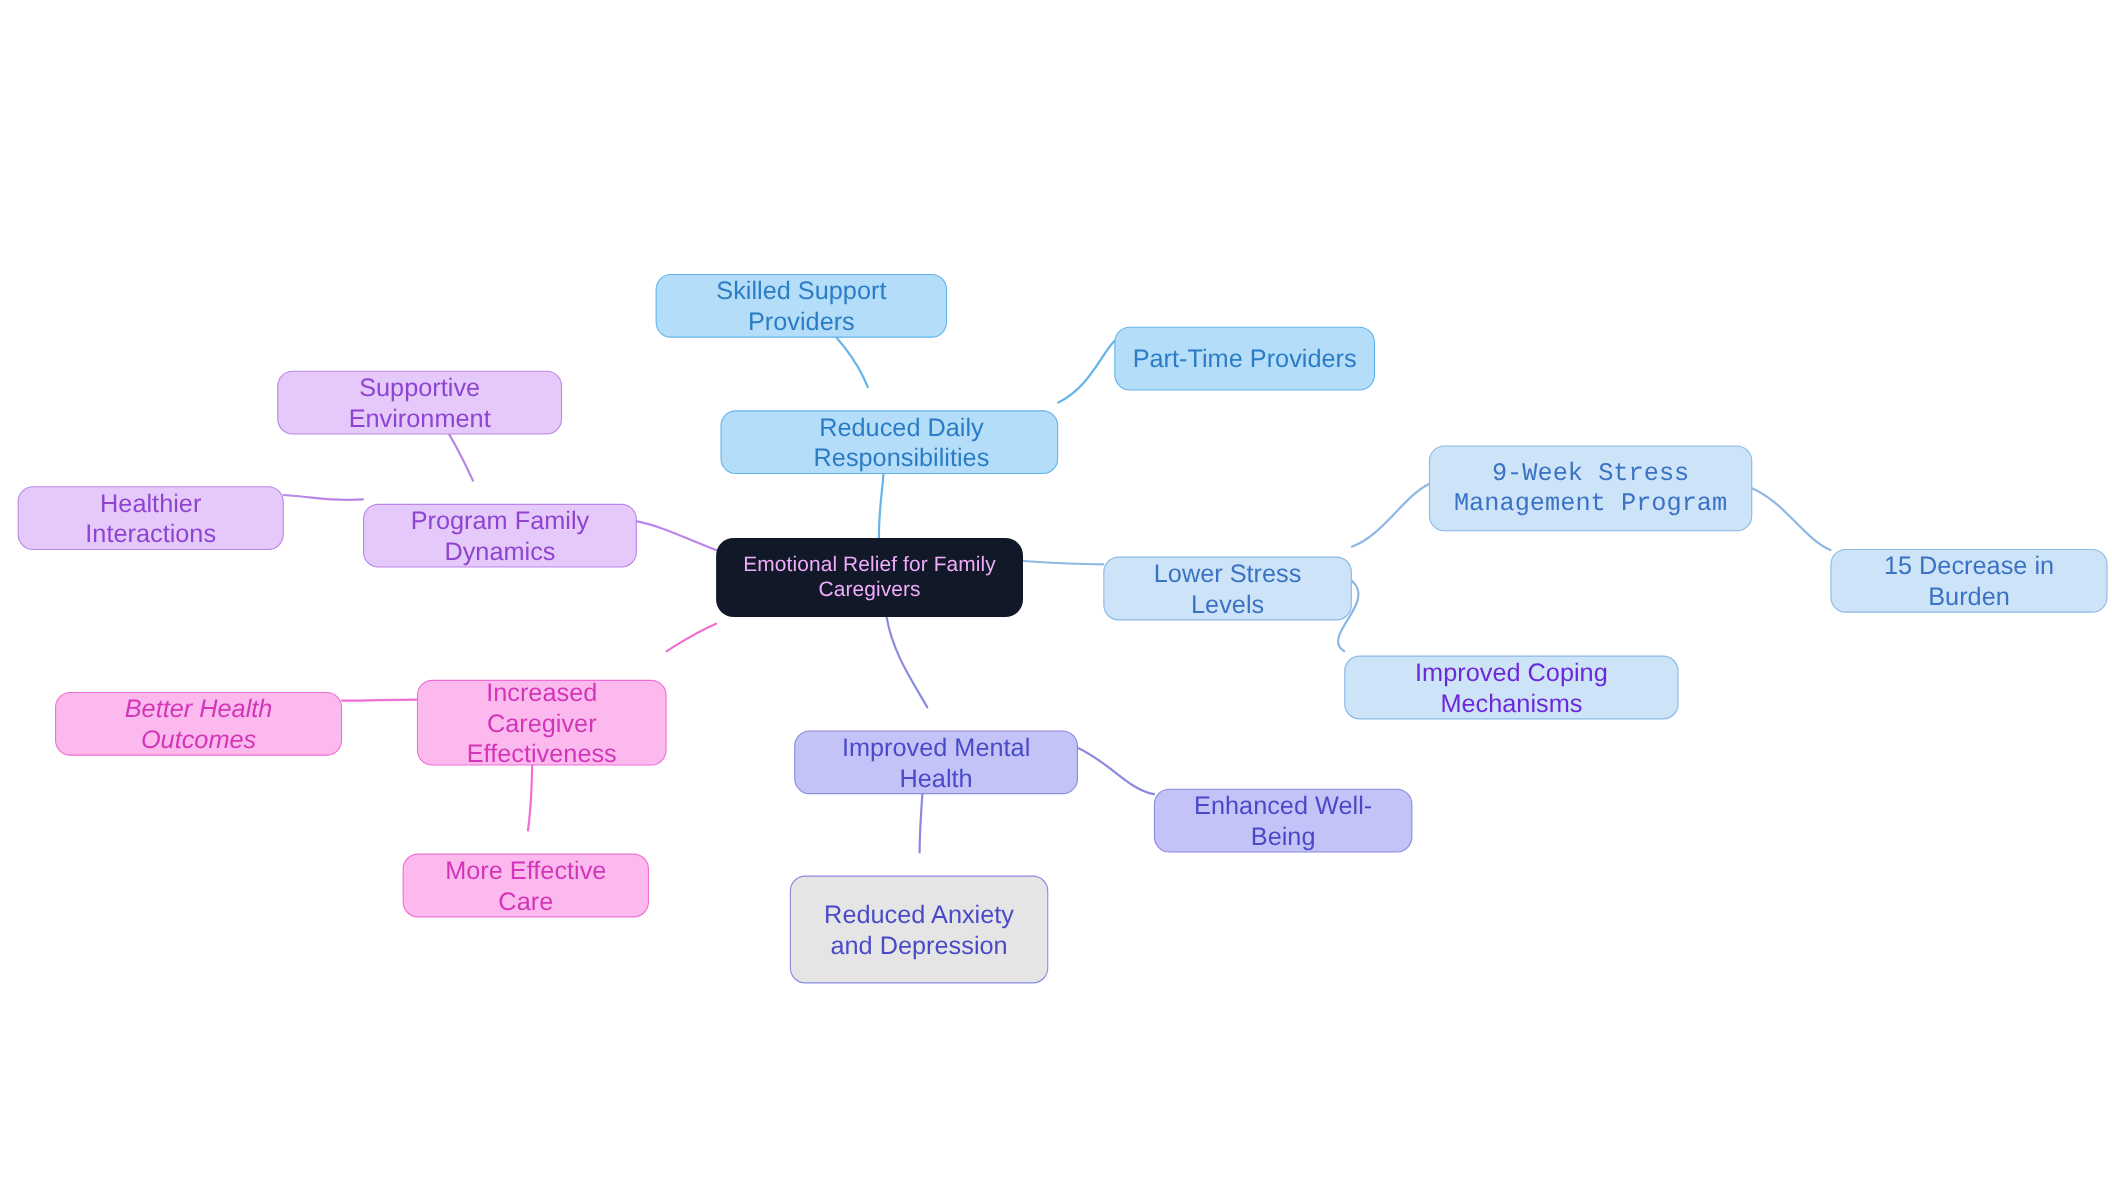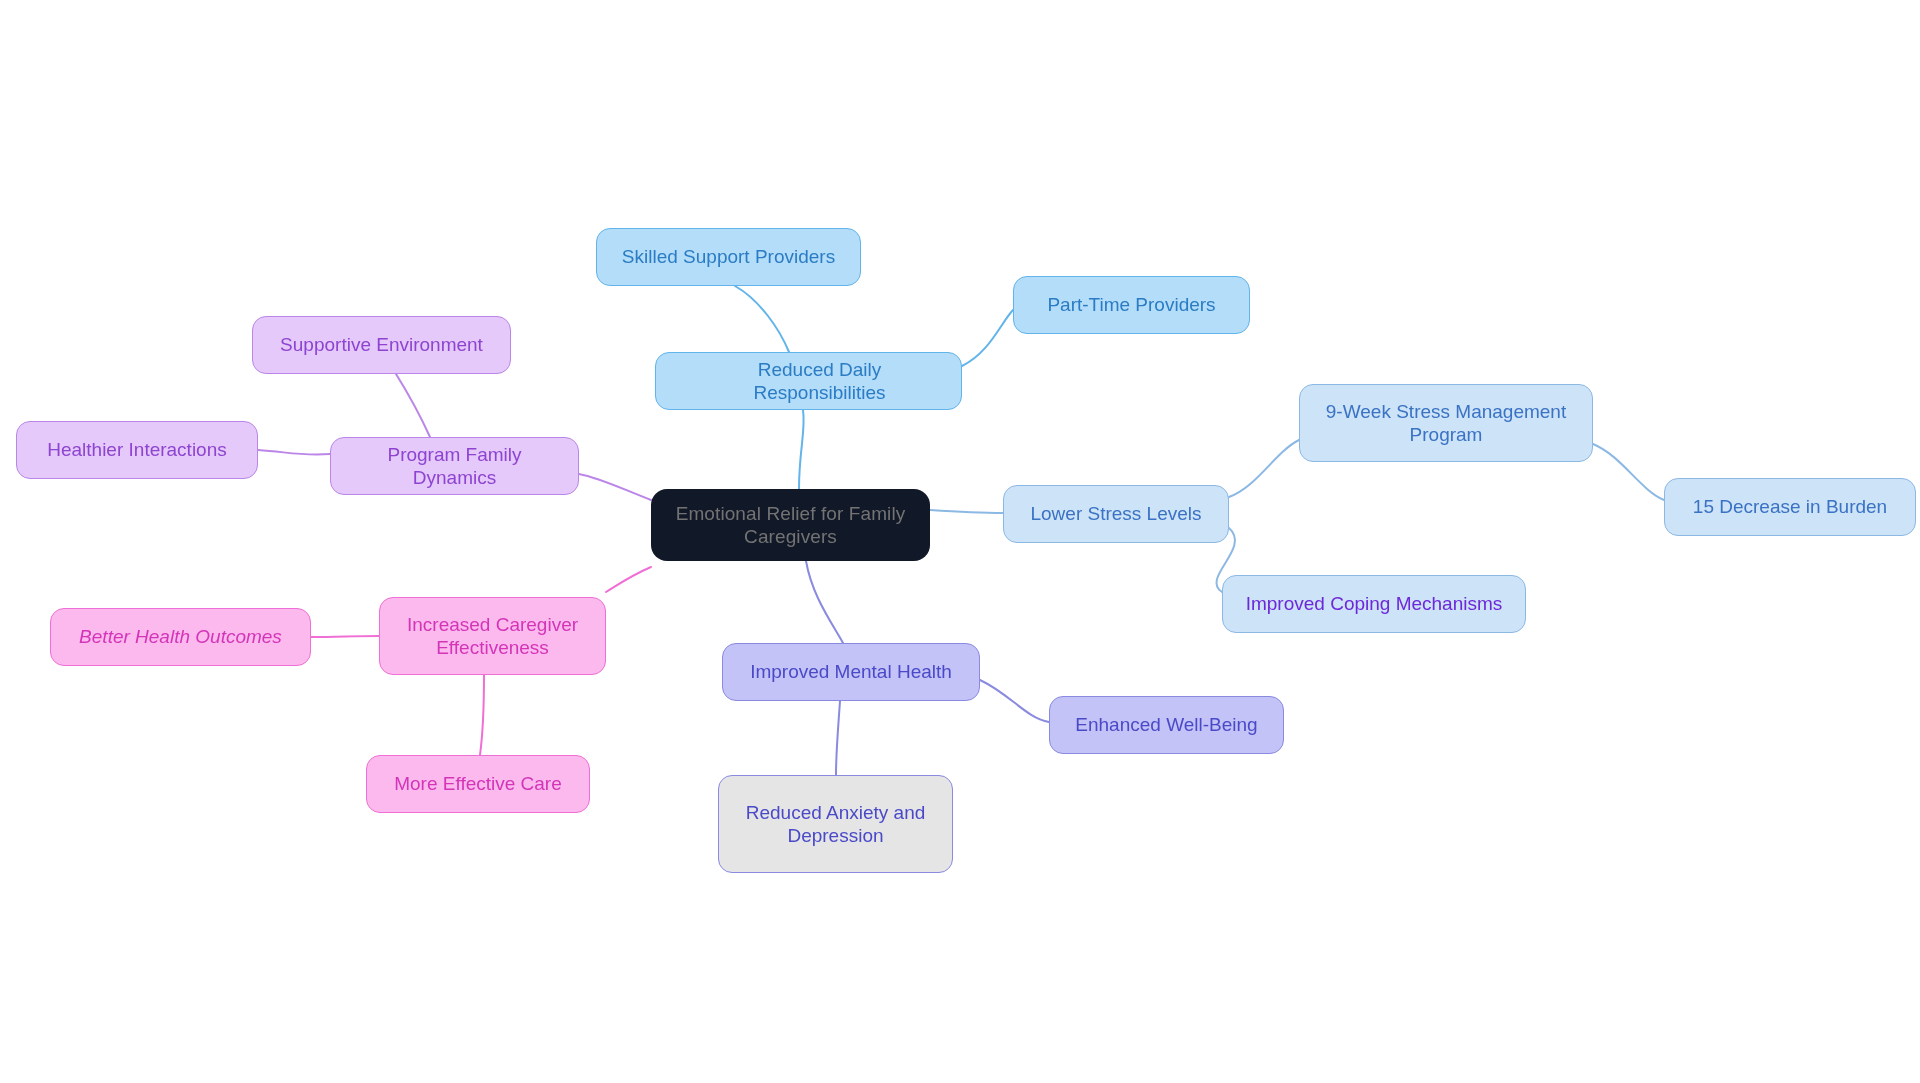--- a/index.html
+++ b/index.html
@@ -37,26 +37,27 @@
     border-style: solid;
     border-width: 1.5px;
     line-height: 1.22;
     padding: 6px 14px;
     white-space: pre-line;
   }
   .node.root {
     border-radius: 16px;
     border-width: 0;
     background: #111827;
-    color: #737373;
+    color: #f0abfc;
     font-size: 19px;
     letter-spacing: 0.1px;
   }
   .node.leaf, .node.branch {
-    font-size: 19px;
+    font-size: 23px;
+    margin-top: 21px;
   }
 </style>
 </head>
 <body>
 
 <div id="canvas" style="background: rgb(255, 255, 255);">
   <svg id="edges" viewBox="0 0 1920 1083" xmlns="http://www.w3.org/2000/svg">
       <path d="M 799 489 C 799 450 806 430 803 410" fill="none" stroke="#62b4ea" stroke-width="2" stroke-linecap="round"></path>
       <path d="M 789 352 C 780 330 760 300 735 286" fill="none" stroke="#62b4ea" stroke-width="2" stroke-linecap="round"></path>
       <path d="M 962 366 C 990 352 1000 324 1013 310" fill="none" stroke="#62b4ea" stroke-width="2" stroke-linecap="round"></path>
@@ -72,21 +73,21 @@
       <path d="M 484 675 C 484 710 482 740 480 755" fill="none" stroke="#ef6fd4" stroke-width="2" stroke-linecap="round"></path>
       <path d="M 651 500 C 620 488 600 478 579 474" fill="none" stroke="#bb86e8" stroke-width="2" stroke-linecap="round"></path>
       <path d="M 430 437 C 420 415 406 390 396 374" fill="none" stroke="#bb86e8" stroke-width="2" stroke-linecap="round"></path>
       <path d="M 330 454 C 300 456 288 452 258 450" fill="none" stroke="#bb86e8" stroke-width="2" stroke-linecap="round"></path>
     </svg>
 <div class="node root" style="left: 651px; top: 489px; width: 279px; height: 72px;"><span>Emotional Relief for Family Caregivers</span></div>
     <div class="node branch" style="left: 655px; top: 352px; width: 307px; height: 58px; background: rgb(179, 221, 249); border-color: rgb(98, 180, 234); color: rgb(43, 124, 196); padding-left: 36px;"><span>Reduced Daily Responsibilities</span></div>
     <div class="node leaf" style="left: 596px; top: 228px; width: 265px; height: 58px; background: rgb(179, 221, 249); border-color: rgb(98, 180, 234); color: rgb(43, 124, 196);"><span>Skilled Support Providers</span></div>
     <div class="node leaf" style="left: 1013px; top: 276px; width: 237px; height: 58px; background: rgb(179, 221, 249); border-color: rgb(98, 180, 234); color: rgb(43, 124, 196);"><span>Part-Time Providers</span></div>
     <div class="node branch" style="left: 1003px; top: 485px; width: 226px; height: 58px; background: rgb(205, 227, 248); border-color: rgb(140, 184, 228); color: rgb(58, 114, 196); justify-content: center;"><span>Lower Stress Levels</span></div>
-    <div class="node leaf" style="left: 1299px; top: 384px; width: 294px; height: 78px; background: rgb(205, 227, 248); border-color: rgb(140, 184, 228); color: rgb(58, 114, 196);"><span>9-Week Stress Management Program</span></div>
+    <div class="node leaf" style="left: 1299px; top: 384px; width: 294px; height: 78px; background: rgb(205, 227, 248); border-color: rgb(140, 184, 228); color: rgb(58, 114, 196); font-family: Liberation Mono, monospace;"><span>9-Week Stress Management Program</span></div>
     <div class="node leaf" style="left: 1664px; top: 478px; width: 252px; height: 58px; background: rgb(205, 227, 248); border-color: rgb(140, 184, 228); color: rgb(58, 114, 196);"><span>15 Decrease in Burden</span></div>
     <div class="node leaf" style="left: 1222px; top: 575px; width: 304px; height: 58px; background: rgb(205, 227, 248); border-color: rgb(140, 184, 228); color: #6d28d9;"><span>Improved Coping Mechanisms</span></div>
     <div class="node branch" style="left: 722px; top: 643px; width: 258px; height: 58px; background: rgb(195, 195, 247); border-color: rgb(138, 138, 224); color: rgb(74, 74, 201);"><span>Improved Mental Health</span></div>
     <div class="node leaf" style="left: 1049px; top: 696px; width: 235px; height: 58px; background: rgb(195, 195, 247); border-color: rgb(138, 138, 224); color: rgb(74, 74, 201);"><span>Enhanced Well-Being</span></div>
     <div class="node leaf" style="left: 718px; top: 775px; width: 235px; height: 98px; background: #e5e5e5; border-color: rgb(138, 138, 224); color: rgb(74, 74, 201);"><span>Reduced Anxiety and Depression</span></div>
     <div class="node branch" style="left: 379px; top: 597px; width: 227px; height: 78px; background: rgb(251, 185, 238); border-color: rgb(239, 111, 212); color: rgb(212, 53, 184);"><span>Increased Caregiver Effectiveness</span></div>
     <div class="node leaf" style="left: 50px; top: 608px; width: 261px; height: 58px; background: rgb(251, 185, 238); border-color: rgb(239, 111, 212); color: rgb(212, 53, 184); font-style: italic;"><span>Better Health Outcomes</span></div>
     <div class="node leaf" style="left: 366px; top: 755px; width: 224px; height: 58px; background: rgb(251, 185, 238); border-color: rgb(239, 111, 212); color: rgb(212, 53, 184);"><span>More Effective Care</span></div>
     <div class="node branch" style="left: 330px; top: 437px; width: 249px; height: 58px; background: rgb(228, 201, 250); border-color: rgb(187, 134, 232); color: rgb(142, 68, 208);"><span>Program Family Dynamics</span></div>
     <div class="node leaf" style="left: 252px; top: 316px; width: 259px; height: 58px; background: rgb(228, 201, 250); border-color: rgb(187, 134, 232); color: rgb(142, 68, 208);"><span>Supportive Environment</span></div>

